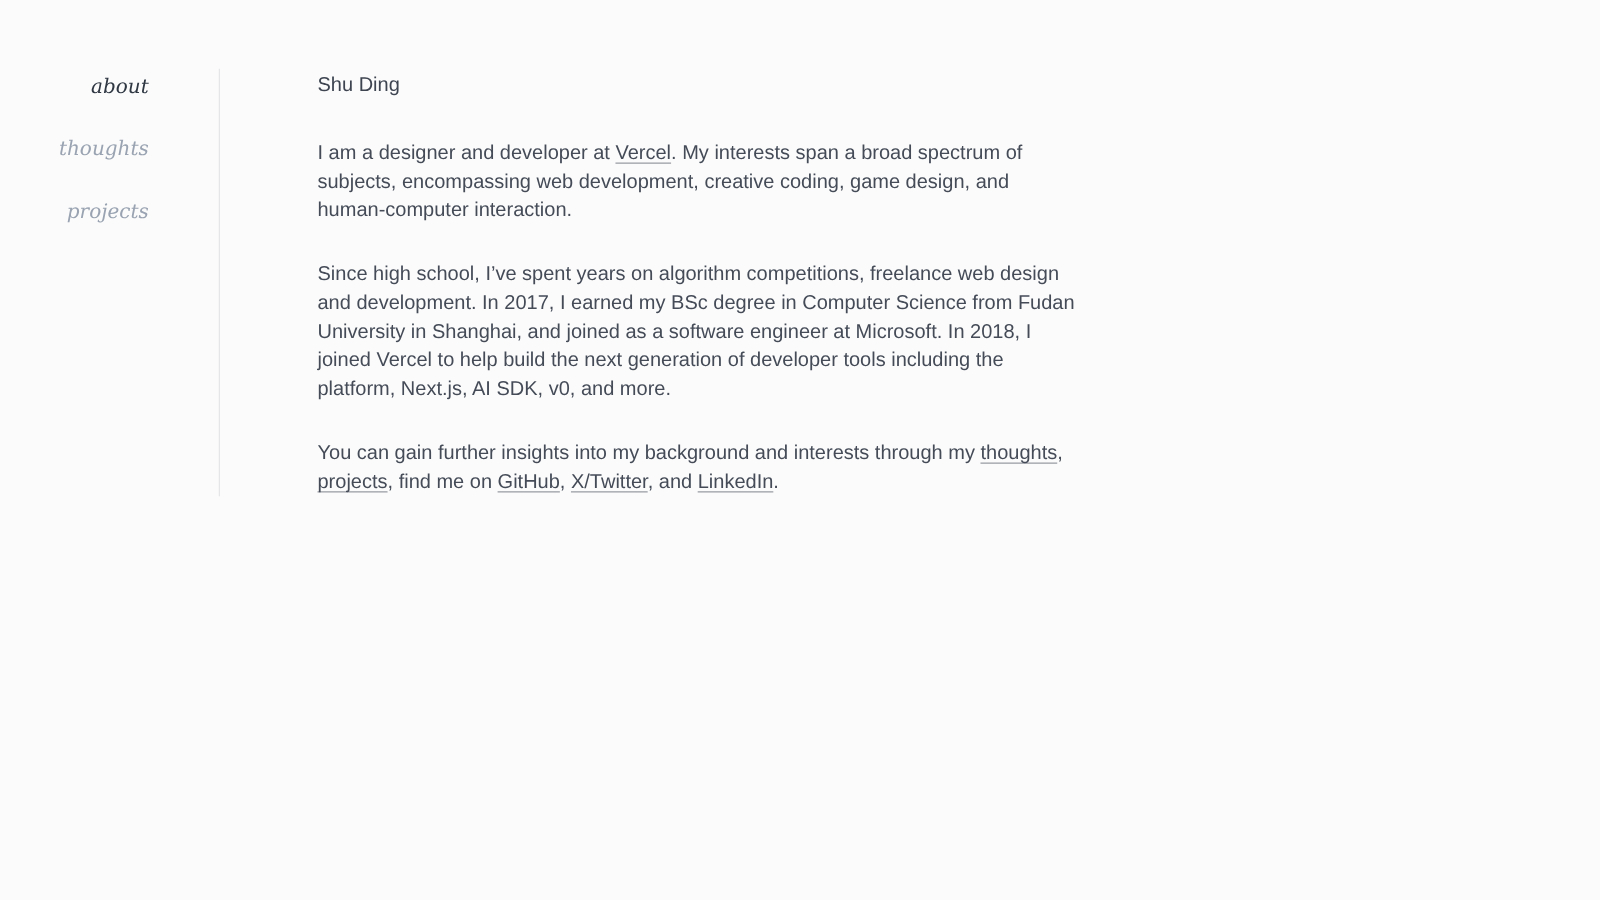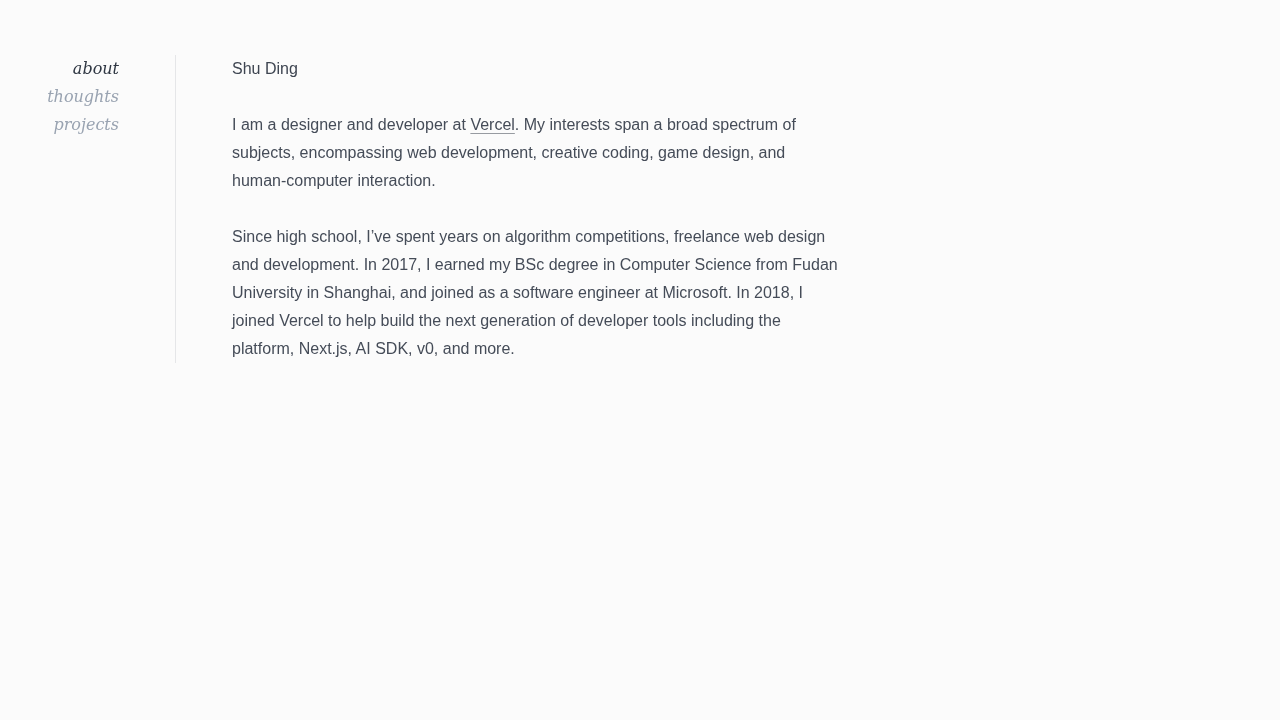--- a/index.html
+++ b/index.html
@@ -1,15 +1,15 @@
 <!DOCTYPE html>
 <html><head>
 <meta charset="utf-8">
 <style>
-  * { margin: 0; padding: 0; box-sizing: border-box; }
+  * { margin: 0; padding: 0; box-sizing: border-box; gap: 22px; }
   html, body {
     width: 1280px;
     height: 720px;
     background: #fbfbfb;
     font-family: "Liberation Sans", "DejaVu Sans", sans-serif;
     color: #454c58;
     overflow: hidden;
   }
   .layout {
     display: flex;
@@ -45,21 +45,21 @@
   }
   .page-title {
     font-size: 16px;
     font-weight: 400;
     line-height: 28px;
     color: #3e4551;
     margin: 0 0 28px 0;
   }
   .content p {
     font-size: 16px;
-    line-height: 28px;
+    line-height: 23px;
     margin: 28px 0 0 0;
     color: #454c58;
   }
   .content p:first-of-type { margin-top: 0; }
   .inline-link {
     color: #454c58;
     text-decoration: underline;
     text-decoration-thickness: 1px;
     text-decoration-color: rgba(69, 76, 88, 0.55);
     text-underline-offset: 3px;
@@ -75,15 +75,16 @@
         <a class="nav-item active">about</a>
         <a class="nav-item">thoughts</a>
         <a class="nav-item">projects</a>
       </nav>
   </aside>
   <main class="content">
     <h1 class="page-title">Shu Ding</h1>
     <div>
         <p>I am a designer and developer at <a class="inline-link">Vercel</a>. My interests span a broad spectrum of subjects, encompassing web development, creative coding, game design, and human-computer interaction.</p>
         <p>Since high school, I’ve spent years on algorithm competitions, freelance web design and development. In 2017, I earned my BSc degree in Computer Science from Fudan University in Shanghai, and joined as a software engineer at Microsoft. In 2018, I joined Vercel to help build the next generation of developer tools including the platform, Next.js, AI SDK, v0, and more.</p>
+        <p>You can gain further insights into my background and interests through my <a class="inline-link">thoughts</a>, <a class="inline-link">projects</a>, find me on <a class="inline-link">GitHub</a>, <a class="inline-link">X/Twitter</a>, and <a class="inline-link">LinkedIn</a>.</p>
       </div>
   </main>
 </div>
 
 </body></html>

